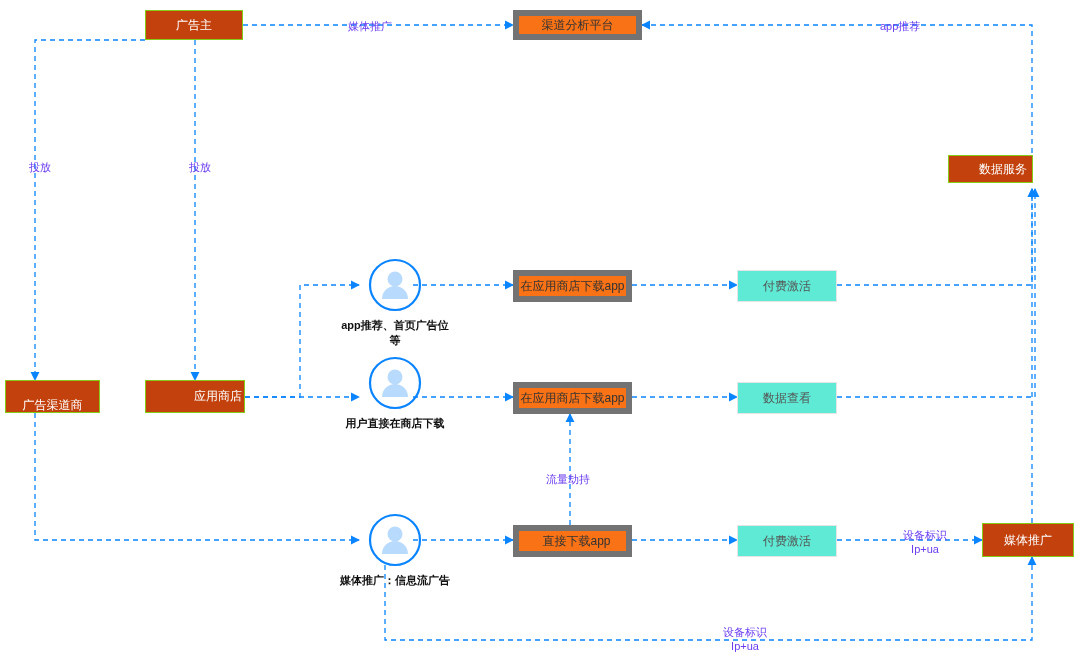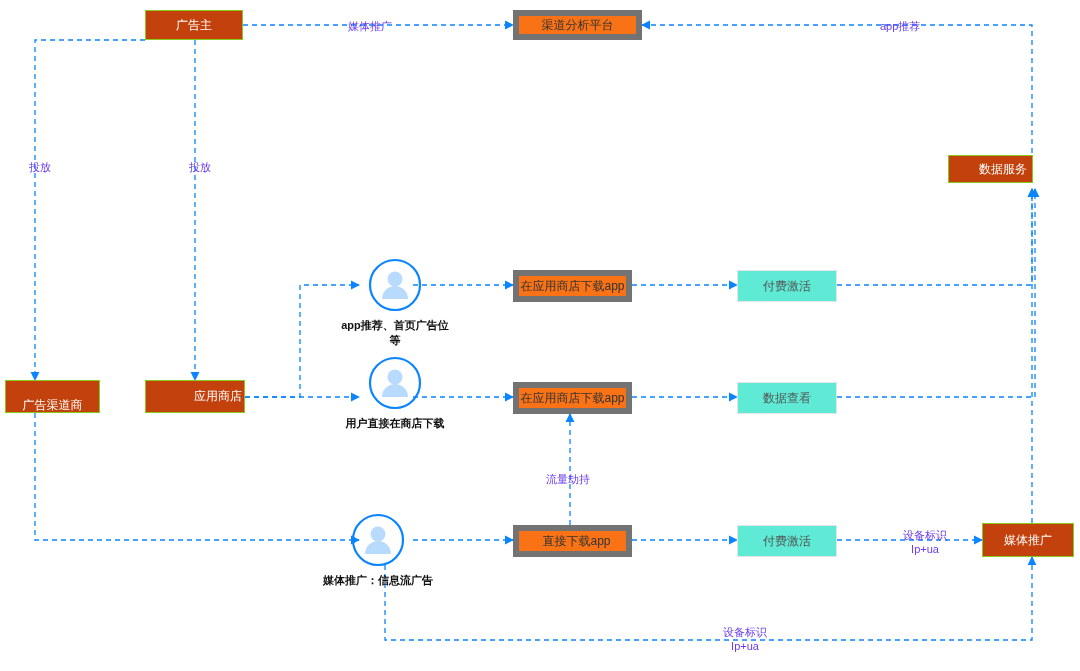--- a/index.html
+++ b/index.html
@@ -171,21 +171,21 @@
 等</div>
 </div>
 <div class="persona" style="left:335px; top:356px; width:120px;">
   <svg width="54" height="54" viewBox="0 0 54 54">
     <circle cx="27" cy="27" r="25" fill="none" stroke="#0a84ff" stroke-width="2.2"></circle>
     <circle cx="27" cy="21" r="7.5" fill="#b8dafc"></circle>
     <path d="M14,41 a13,13 0 0,1 26,0" fill="#b8dafc"></path>
   </svg>
   <div class="persona-label">用户直接在商店下载</div>
 </div>
-<div class="persona" style="left:308px; top:513px; width:140px;">
+<div class="persona" style="left:325px; top:513px; width:140px;">
   <svg width="54" height="54" viewBox="0 0 54 54">
     <circle cx="27" cy="27" r="25" fill="none" stroke="#0a84ff" stroke-width="2.2"></circle>
     <circle cx="27" cy="21" r="7.5" fill="#b8dafc"></circle>
     <path d="M14,41 a13,13 0 0,1 26,0" fill="#b8dafc"></path>
   </svg>
   <div class="persona-label">媒体推广：信息流广告</div>
 </div>
 
 <div class="edge-label" style="left:348px; top:19px;">媒体推广</div>
 <div class="edge-label" style="left:880px; top:19px;">app推荐</div>

